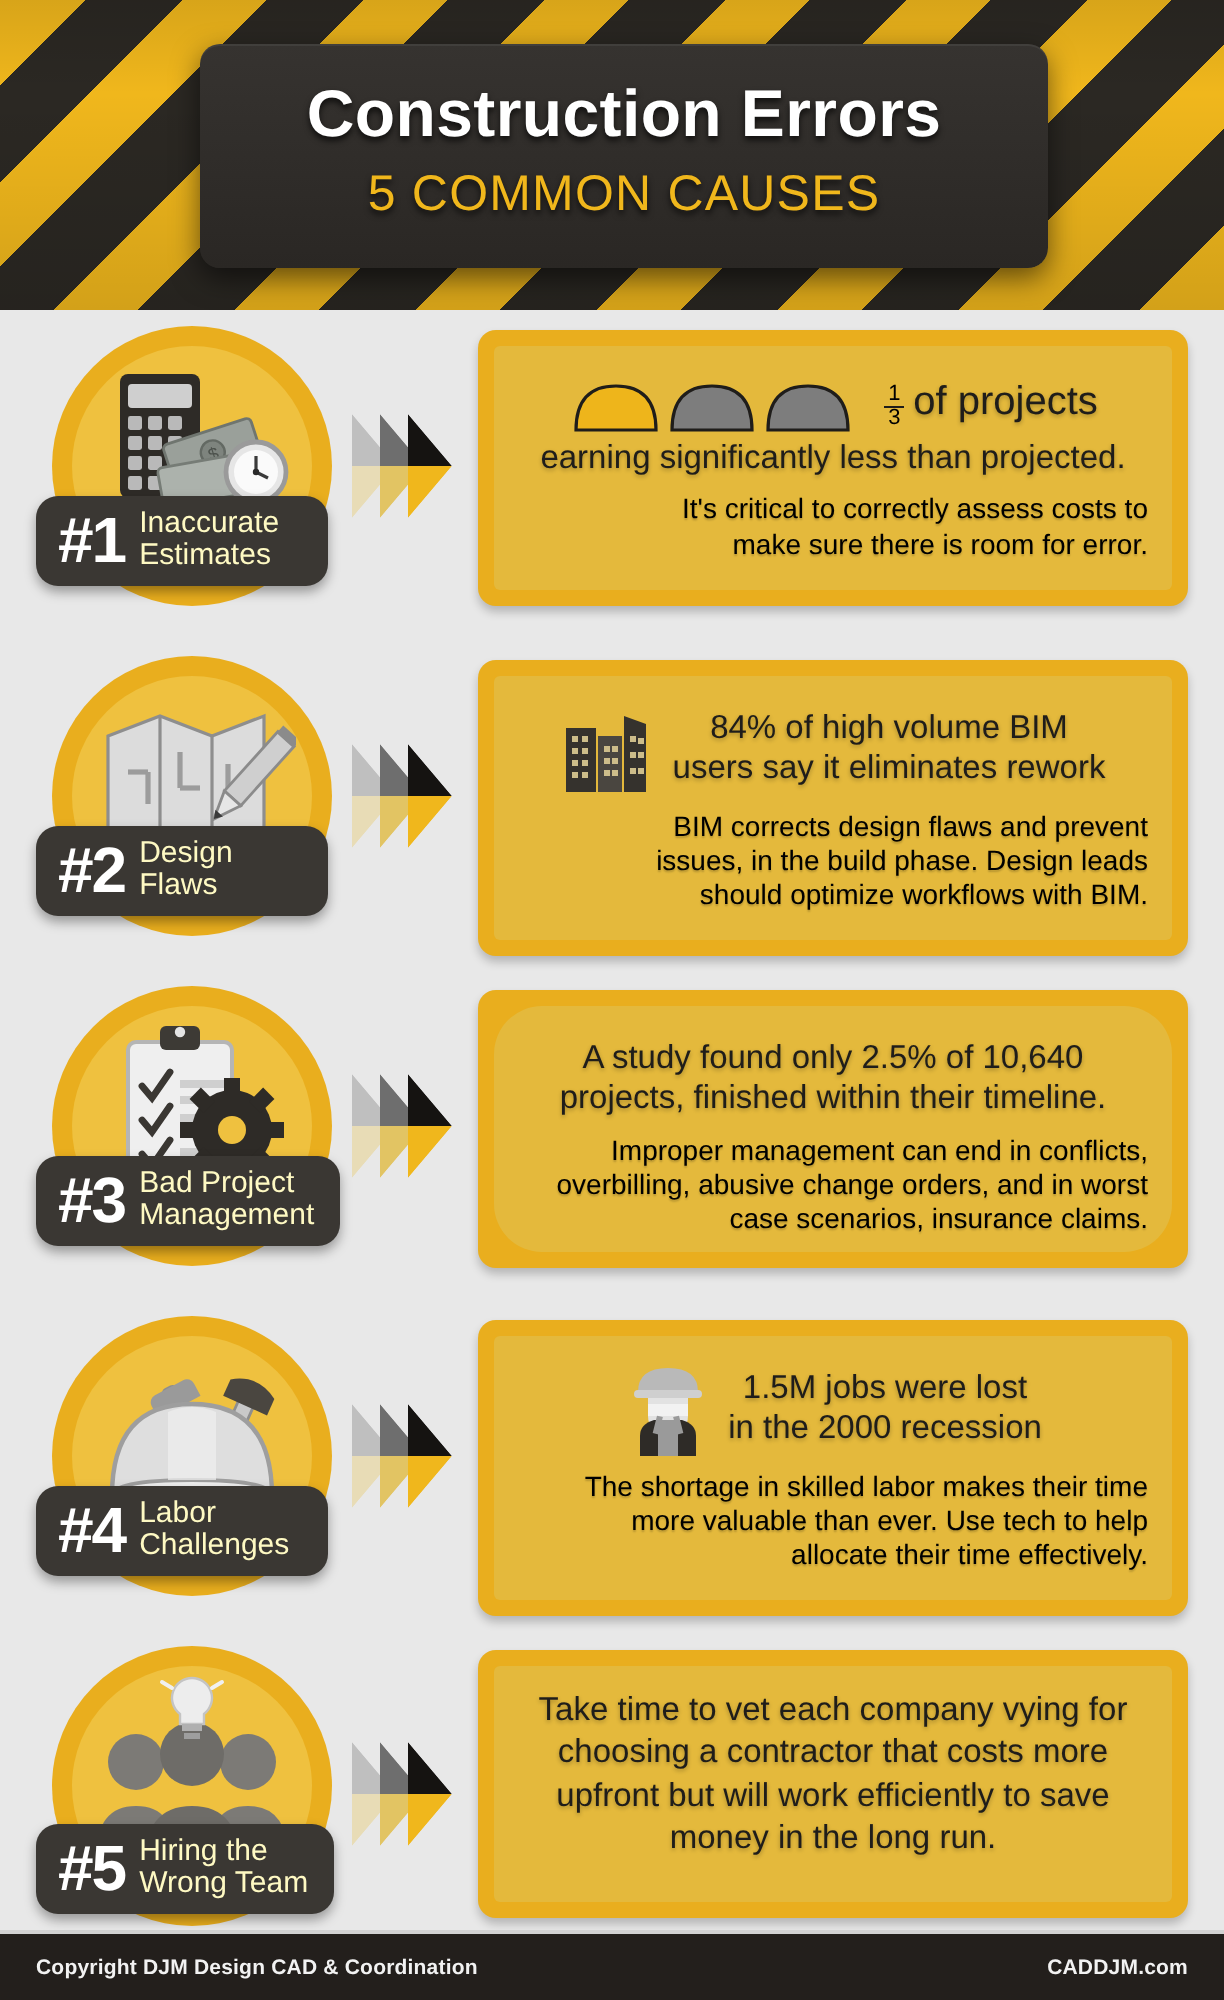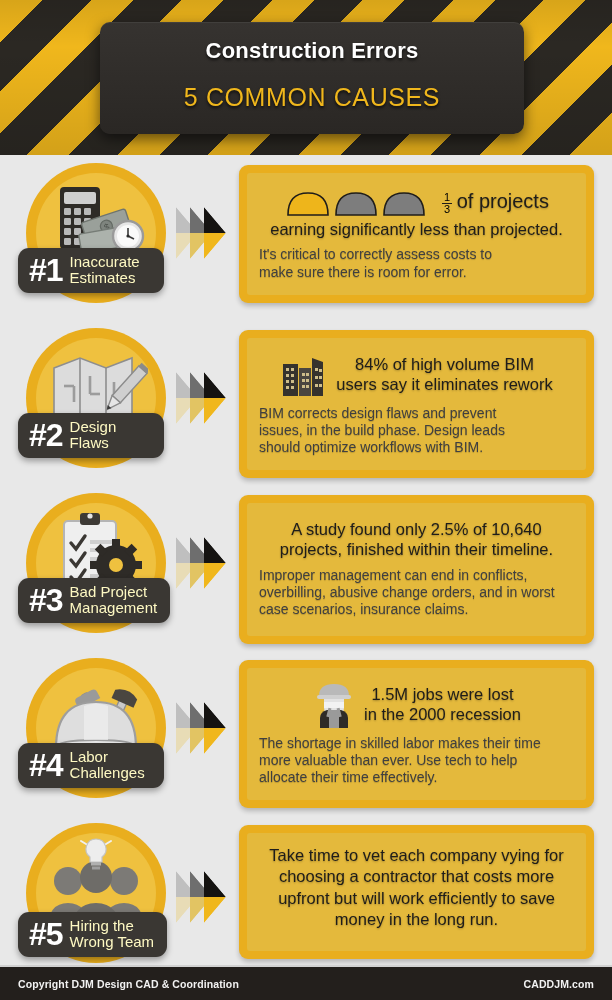--- a/index.html
+++ b/index.html
@@ -28,21 +28,21 @@
   }
   .title-plate{
     position:absolute;left:100px;top:22px;width:424px;height:112px;
     background:linear-gradient(to bottom,#363330,#2a2724);
     border-radius:10px;
     box-shadow:0 5px 14px rgba(0,0,0,.55), inset 0 1px 0 rgba(255,255,255,.06);
     z-index:3;
   }
   .title-main{
     position:absolute;left:0;right:0;top:16px;text-align:center;
-    color:#ffffff;font-size:22px;font-weight:bold;letter-spacing:.2px;
+    color:#ffffff;font-size:33px;font-weight:bold;letter-spacing:.2px;
     text-shadow:0 2px 3px rgba(0,0,0,.7);
   }
   .title-sub{
     position:absolute;left:0;right:0;top:61px;text-align:center;
     color:#f0b71c;font-size:25px;letter-spacing:.6px;
     text-shadow:0 2px 3px rgba(0,0,0,.7);
   }
   .screw{
     position:absolute;width:21px;height:21px;border-radius:50%;
     background:radial-gradient(circle at 34% 30%, #f2f2f2 0%, #bdbdbd 38%, #8e8e8e 62%, #5a5a5a 86%, #3a3a3a 100%);
@@ -119,21 +119,21 @@
     padding:12px 12px 14px 12px;
     box-sizing:border-box;
   }
   .stat{
     color:#1f1d1a;font-size:16.5px;line-height:1.24;text-align:center;
     text-shadow:0 1px 2px rgba(0,0,0,.28);
   }
   .stat-row{display:flex;align-items:center;justify-content:center;gap:8px;}
   .stat-row .txt{text-align:left;}
   .sub{
-    color:#404040;font-size:14px;line-height:1.22;text-align:left;margin-top:7px;
+    color:#000000;font-size:14px;line-height:1.22;text-align:right;margin-top:7px;
     text-shadow:0 1px 1px rgba(0,0,0,.2);
   }
   .solo{
     color:#1f1d1a;font-size:16.5px;line-height:1.30;text-align:center;
     text-shadow:0 1px 2px rgba(0,0,0,.28);
   }
   .frac{display:inline-block;vertical-align:middle;text-align:center;line-height:1;font-size:11px;}
   .frac .n{display:block;padding:0 2px;}
   .frac .d{display:block;border-top:1.6px solid #1f1d1a;padding:0 2px;}
 
@@ -391,21 +391,21 @@
         <div class="chev chev2">
             <div class="tri up c2u"></div>
             <div class="tri dn c2d"></div>
           </div>
         <div class="chev chev3">
             <div class="tri up c3u"></div>
             <div class="tri dn c3d"></div>
           </div>
       </div>
       <div class="card">
-        <div class="card-inner" style="padding-top:16px;padding-bottom:18px;">
+        <div class="card-inner" style="padding-top:16px;padding-bottom:8px;border-radius:24px;">
           <div class="stat">A study found only 2.5% of 10,640</div>
           <div class="stat">projects, finished within their timeline.</div>
           <div class="sub">
             <div>Improper management can end in conflicts,</div>
             <div>overbilling, abusive change orders, and in worst</div>
             <div>case scenarios, insurance claims.</div>
           </div>
         </div>
       </div>
     </div>

